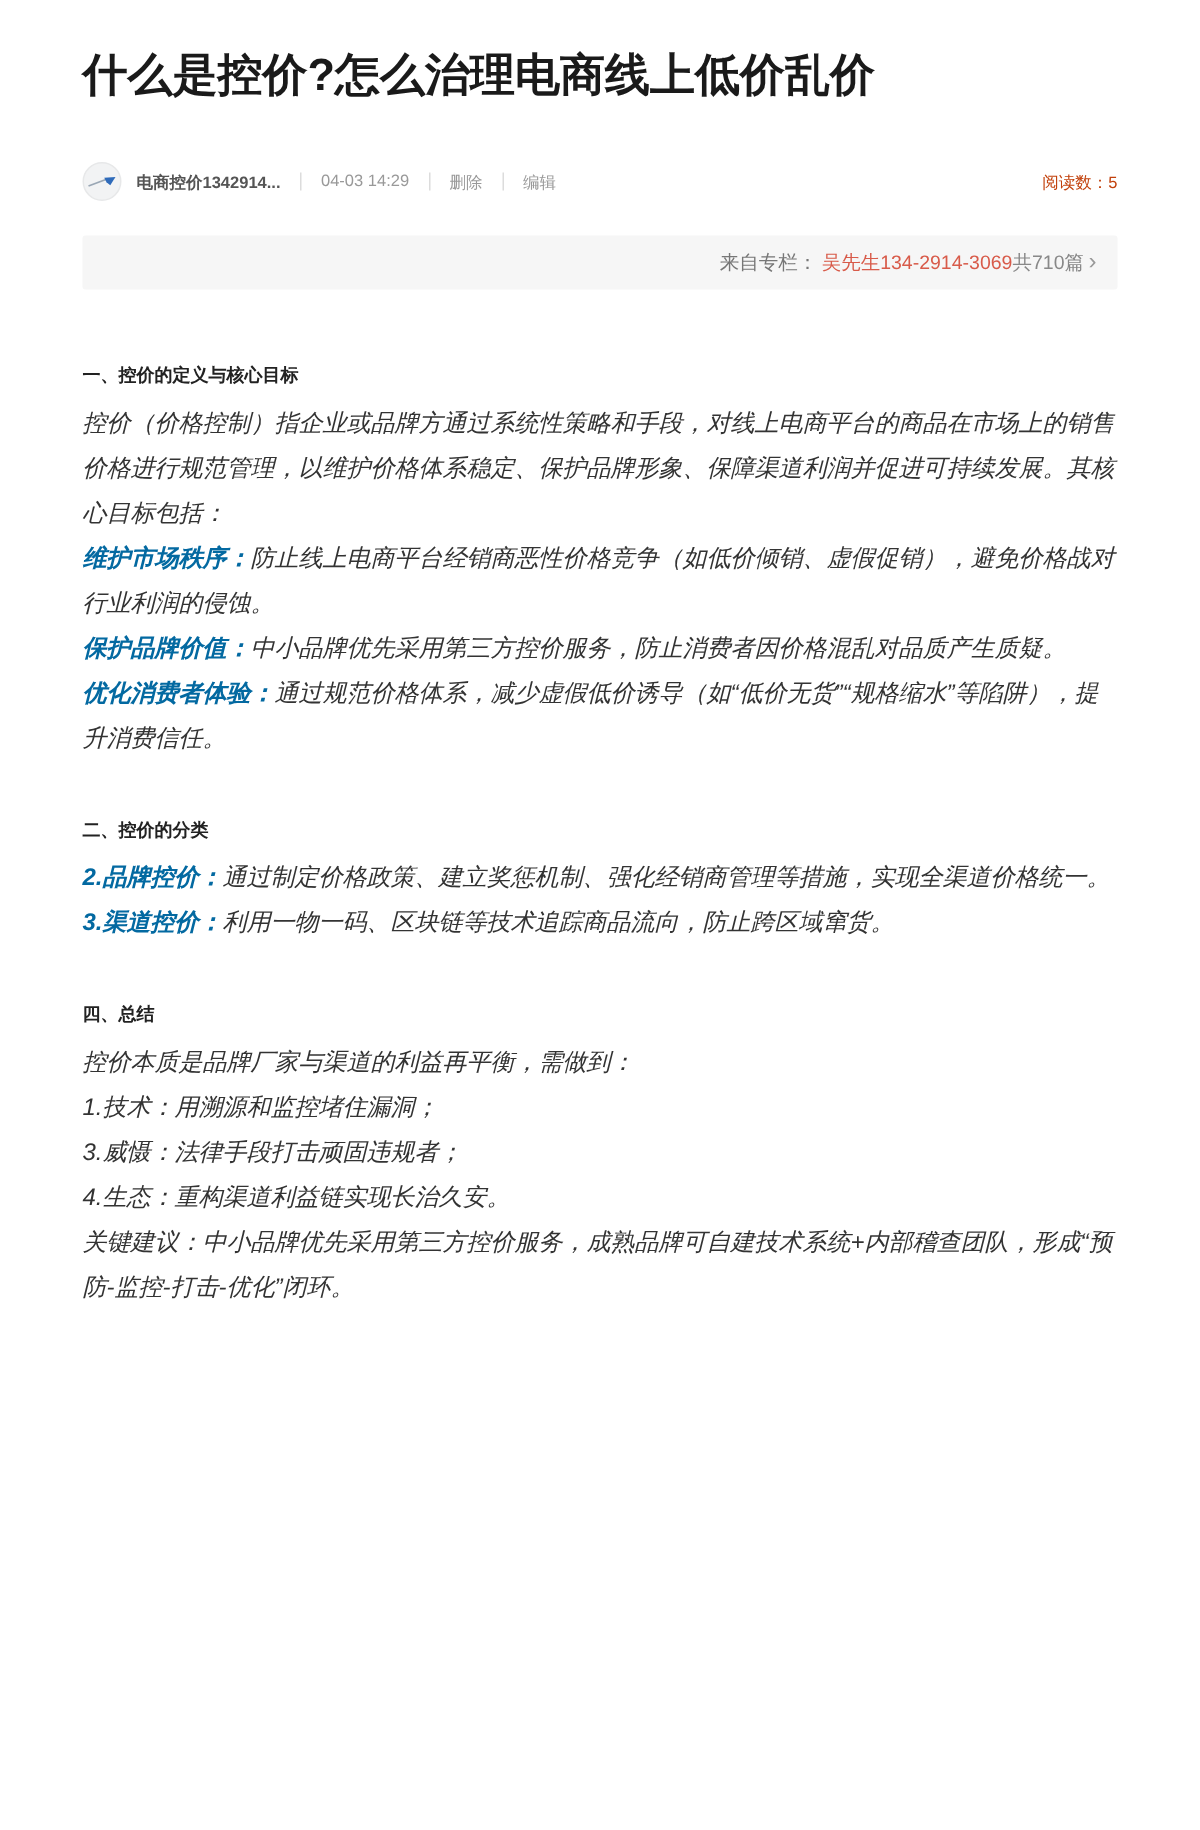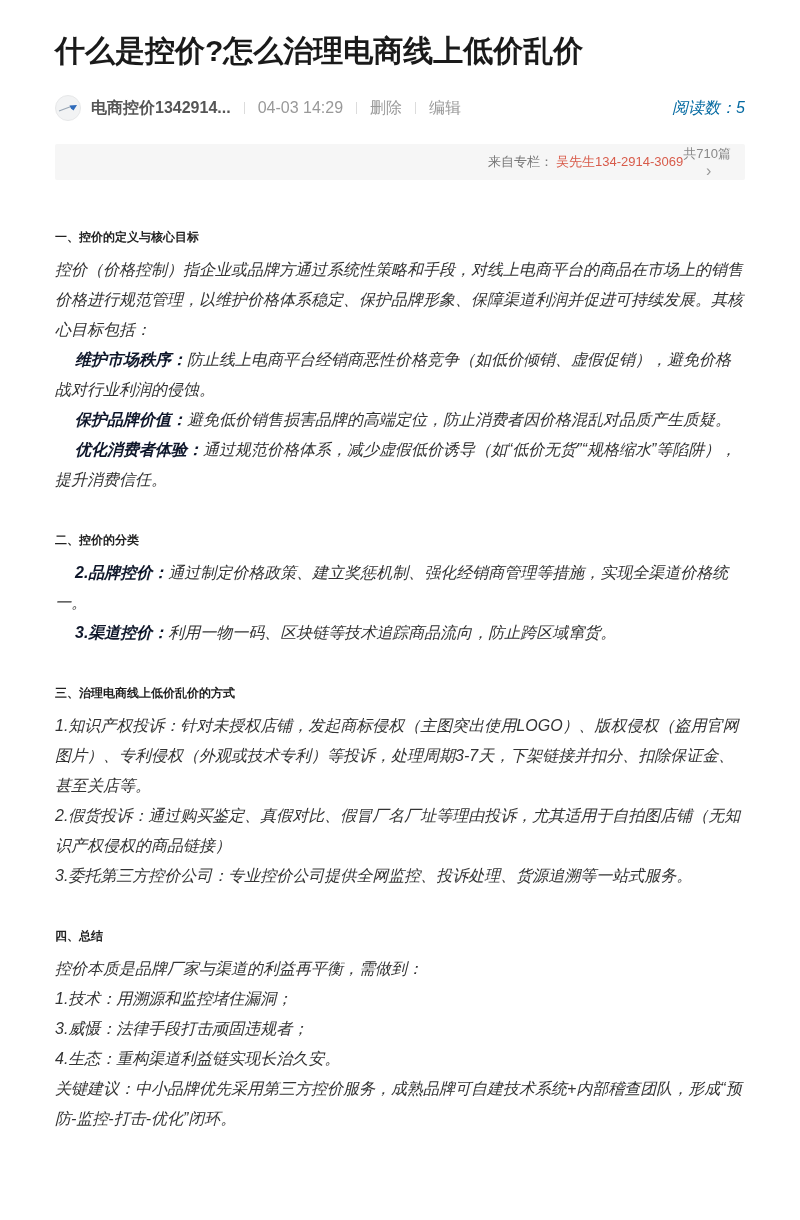--- a/index.html
+++ b/index.html
@@ -18,24 +18,24 @@
   
   h1.title {
     margin: 32px 0 0 0;
     font-size: 30px;
     line-height: 38px;
     font-weight: 700;
     color: #1a1a1a;
   }
   
   .meta {
-    margin-top: 24px;
+    margin-top: 37px;
     display: flex;
     align-items: center;
-    font-size: 16px;
+    font-size: 11px;
     color: #999;
     height: 28px;
   }
   .avatar {
     width: 26px;
     height: 26px;
     border-radius: 50%;
     background: #f2f3f4;
     border: 1px solid #e7e8e9;
     display: inline-flex;
@@ -56,21 +56,21 @@
     width: 1px;
     height: 12px;
     background: #dcdcdc;
     margin: 0 13px;
   }
   .meta a.action {
     color: #999;
     text-decoration: none;
     cursor: pointer;
   }
-  .reads { margin-left: auto; color: #0369a1; font-style: italic; }
+  .reads { margin-left: auto; color: #c2410c; }
   
   .column-bar {
     margin-top: 22px;
     height: 36px;
     background: #f6f6f6;
     border-radius: 2px;
     display: flex;
     align-items: center;
     justify-content: flex-end;
     padding: 0 14px;
@@ -81,21 +81,20 @@
     color: #d85b4a;
     text-decoration: none;
     margin-left: 3px;
     cursor: pointer;
   }
   .column-count {
     display: inline-flex;
     align-items: center;
     color: #888;
     cursor: pointer;
-    flex-direction: column;
   }
   .column-count .chev {
     font-size: 16px;
     line-height: 1;
     margin-left: 3px;
     color: #999;
   }
   
   .article {
     margin-top: 44px;
@@ -107,21 +106,21 @@
   .section { margin-top: 32px; }
   .section:first-child { margin-top: 0; }
   h2.section-heading {
     margin: 0 0 5px 0;
     font-size: 12px;
     line-height: 26px;
     font-weight: 700;
     color: #222;
   }
   p.para { margin: 0; font-style: italic; }
-  .lead { font-weight: 700; color: #0f172a; margin-left: 20px; }
+  .lead { font-weight: 700; color: #0369a1; }
 </style>
 </head>
 <body>
 
 <div class="page">
 
   <h1 class="title">什么是控价?怎么治理电商线上低价乱价</h1>
 
   <div class="meta">
     <span class="avatar">
@@ -151,36 +150,30 @@
         <span class="chev">›</span>
     </div>
   </div>
 
   <div class="article">
 
     <div class="section">
       <h2 class="section-heading">一、控价的定义与核心目标</h2>
       <p class="para">控价（价格控制）指企业或品牌方通过系统性策略和手段，对线上电商平台的商品在市场上的销售价格进行规范管理，以维护价格体系稳定、保护品牌形象、保障渠道利润并促进可持续发展。其核心目标包括：</p>
       <p class="para"><span class="lead">维护市场秩序：</span><span>防止线上电商平台经销商恶性价格竞争（如低价倾销、虚假促销），避免价格战对行业利润的侵蚀。</span></p>
-      <p class="para"><span class="lead">保护品牌价值：</span><span>避免低价销售损害品牌的高端定位，防止消费者因价格混乱对品质产生质疑。</span></p>
+      <p class="para"><span class="lead">保护品牌价值：</span><span>中小品牌优先采用第三方控价服务，防止消费者因价格混乱对品质产生质疑。</span></p>
       <p class="para"><span class="lead">优化消费者体验：</span><span>通过规范价格体系，减少虚假低价诱导（如“低价无货”“规格缩水”等陷阱），提升消费信任。</span></p>
     </div>
 
     <div class="section">
       <h2 class="section-heading">二、控价的分类</h2>
       <p class="para"><span class="lead">2.品牌控价：</span><span>通过制定价格政策、建立奖惩机制、强化经销商管理等措施，实现全渠道价格统一。</span></p>
       <p class="para"><span class="lead">3.渠道控价：</span><span>利用一物一码、区块链等技术追踪商品流向，防止跨区域窜货。</span></p>
     </div>
 
-    <div class="section">
-      <h2 class="section-heading">三、治理电商线上低价乱价的方式</h2>
-      <p class="para">1.知识产权投诉：针对未授权店铺，发起商标侵权（主图突出使用LOGO）、版权侵权（盗用官网图片）、专利侵权（外观或技术专利）等投诉，处理周期3-7天，下架链接并扣分、扣除保证金、甚至关店等。</p>
-      <p class="para">2.假货投诉：通过购买鉴定、真假对比、假冒厂名厂址等理由投诉，尤其适用于自拍图店铺（无知识产权侵权的商品链接）</p>
-      <p class="para">3.委托第三方控价公司：专业控价公司提供全网监控、投诉处理、货源追溯等一站式服务。</p>
-    </div>
 
     <div class="section">
       <h2 class="section-heading">四、总结</h2>
       <p class="para">控价本质是品牌厂家与渠道的利益再平衡，需做到：</p>
       <p class="para">1.技术：用溯源和监控堵住漏洞；</p>
       <p class="para">3.威慑：法律手段打击顽固违规者；</p>
       <p class="para">4.生态：重构渠道利益链实现长治久安。</p>
       <p class="para">关键建议：中小品牌优先采用第三方控价服务，成熟品牌可自建技术系统+内部稽查团队，形成“预防-监控-打击-优化”闭环。</p>
     </div>
 

